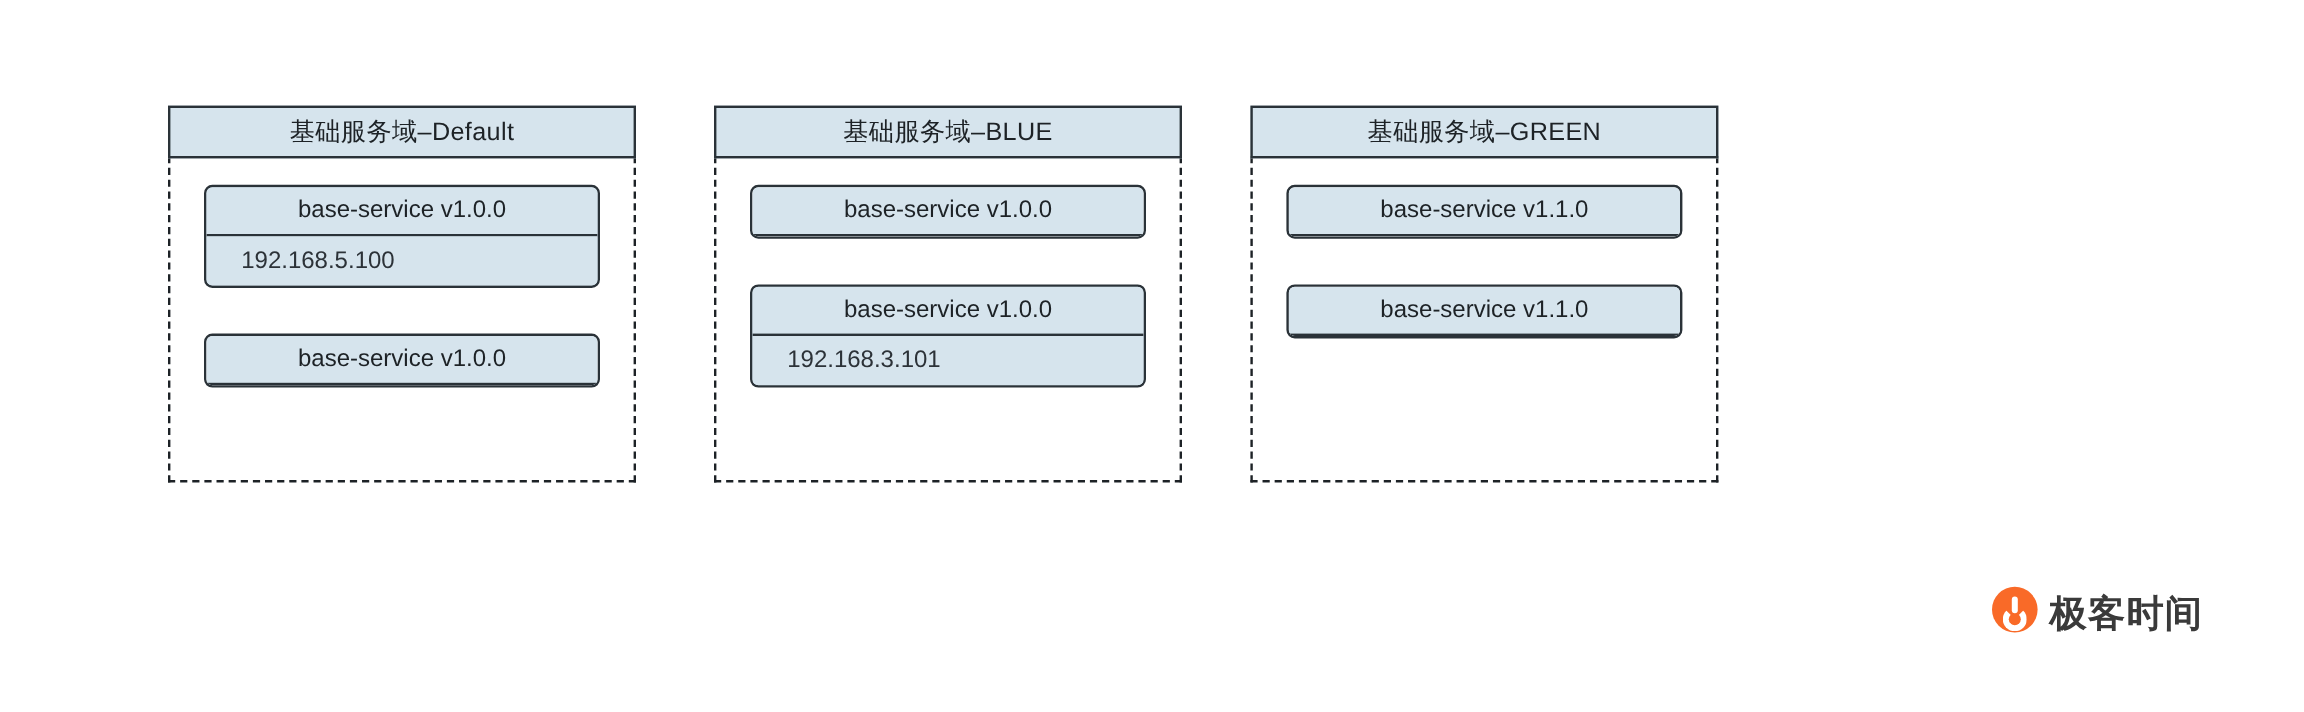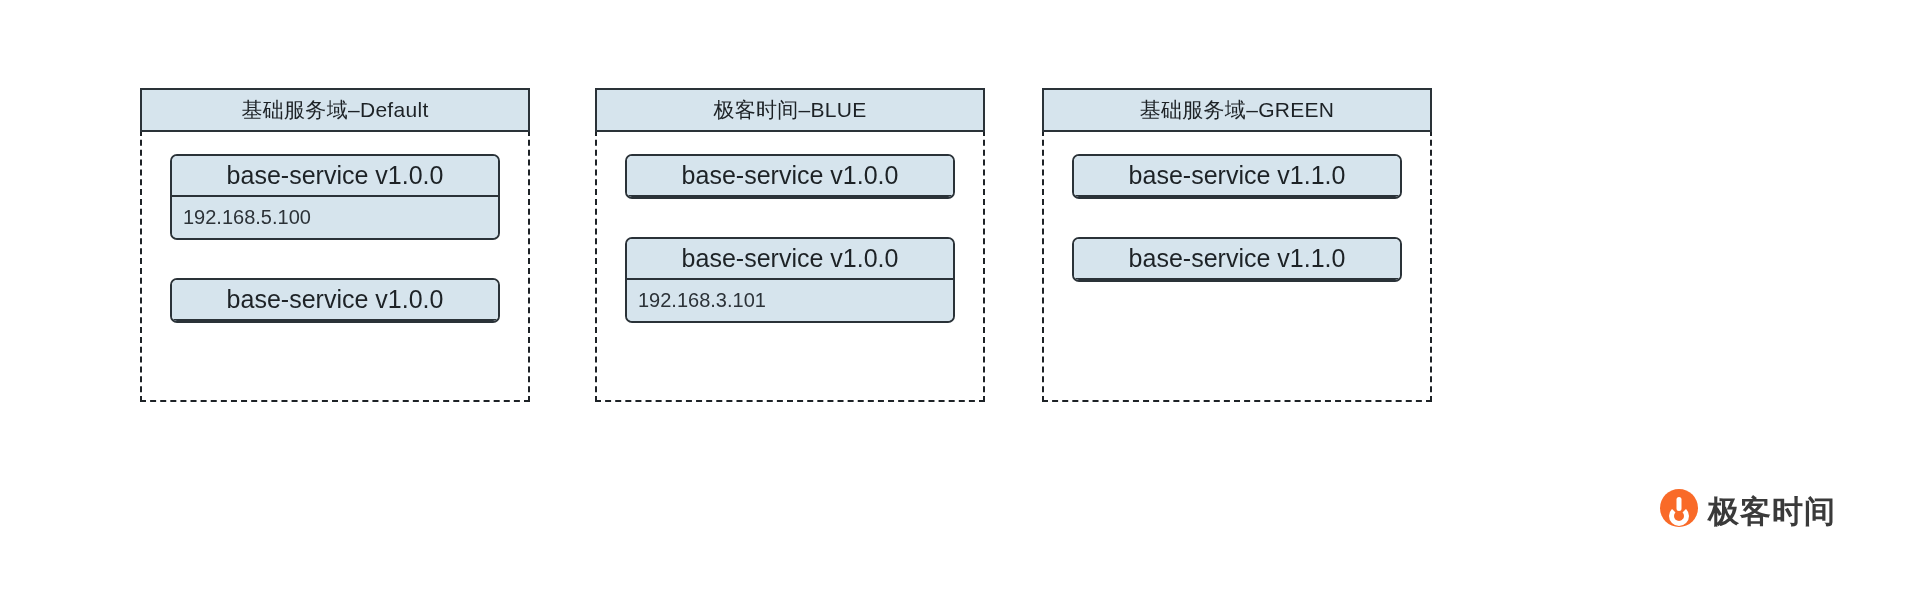--- a/index.html
+++ b/index.html
@@ -66,32 +66,32 @@
     margin-bottom: 38px;
   }
   .service-card:last-child { margin-bottom: 0; }
 
   .service-title {
     box-sizing: border-box;
     height: 41px;
     display: flex;
     align-items: center;
     justify-content: center;
-    font-size: 25px;
+    font-size: 20px;
     color: #1d2226;
     border-bottom: 2.5px solid #2a3238;
     background: #d6e4ed;
   }
 
   .service-ip {
     box-sizing: border-box;
     height: 41px;
     display: flex;
     align-items: center;
-    padding-left: 11px;
+    padding-left: 29px;
     font-size: 20px;
     color: #2c3238;
     background: #d6e4ed;
   }
 
   
   .watermark {
     position: absolute;
     right: 84px;
     bottom: 66px;
@@ -154,21 +154,21 @@
       </div>
 
       <div class="service-card">
         <div class="service-title">base-service v1.0.0</div>
       </div>
 
     </div>
   </div>
 
   <div class="domain-group g1">
-    <div class="domain-header">极客时间–BLUE</div>
+    <div class="domain-header">基础服务域–BLUE</div>
     <div class="domain-body">
 
       <div class="service-card">
         <div class="service-title">base-service v1.0.0</div>
       </div>
 
       <div class="service-card">
         <div class="service-title">base-service v1.0.0</div>
         <div class="service-ip">192.168.3.101</div>
       </div>

